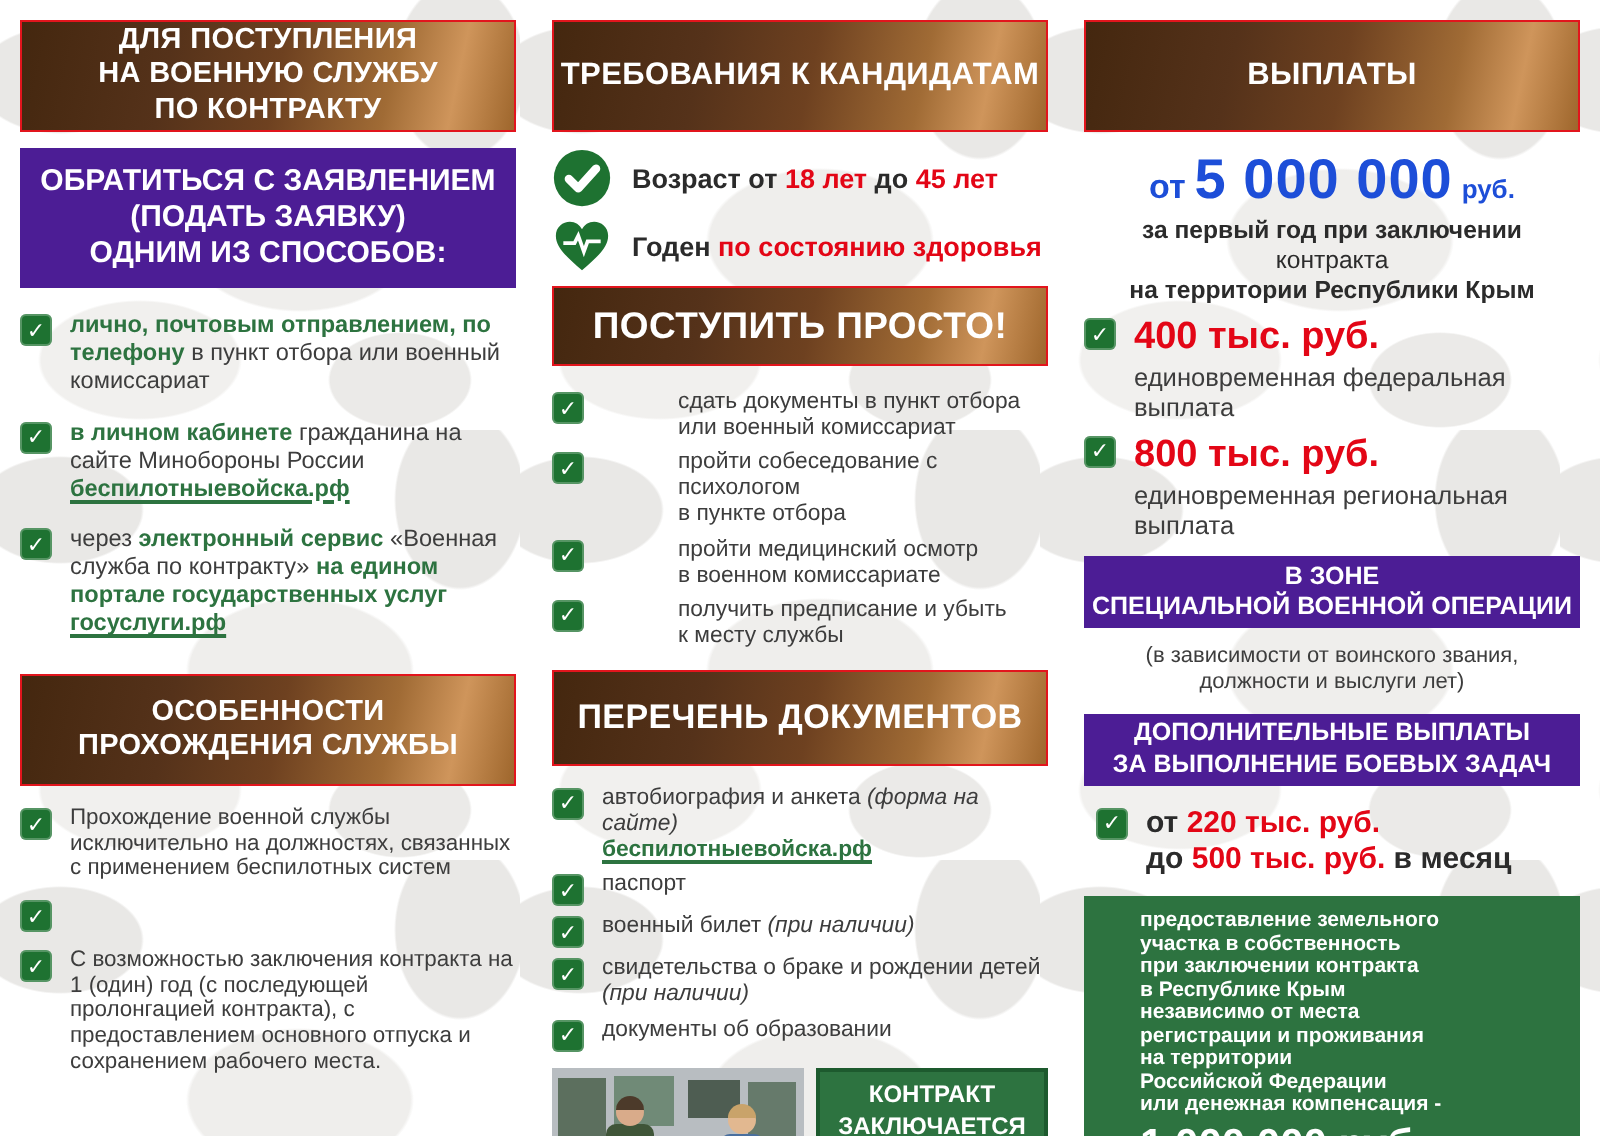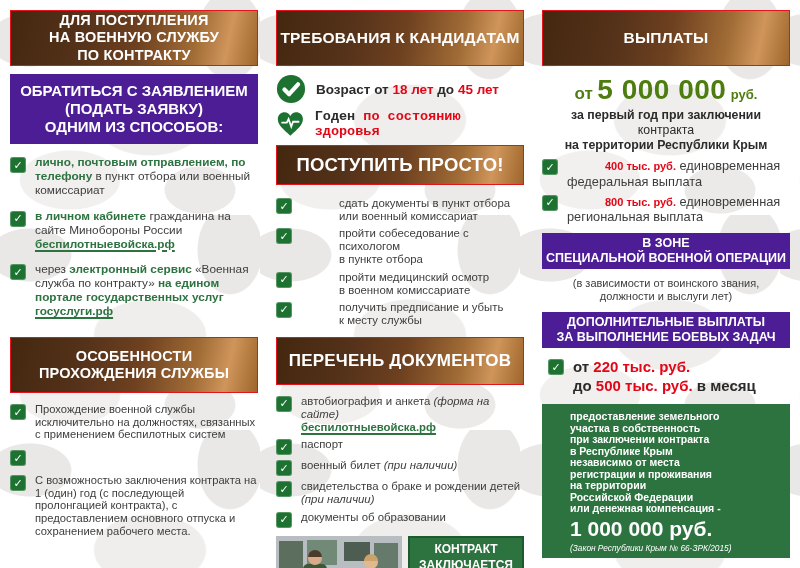--- a/index.html
+++ b/index.html
@@ -69,41 +69,41 @@
   .photo-row { display:flex; gap:6px; margin-top:4px; }
   .photo { width:126px; height:76px; flex:0 0 126px; }
   .contract-box {
     flex:1; background:#2d7340; border:2px solid #1d5a2e; color:#fff;
     font-weight:700; font-size:12px; line-height:1.3; text-align:center;
     display:flex; align-items:center; justify-content:center; white-space:pre-line;
   }
 
   
   .center { text-align:center; }
-  .big-amt { margin-top:0; margin-bottom:2px; color:#4d7c0f; font-weight:700; }
+  .big-amt { margin-top:0; margin-bottom:2px; color:#1d4ed8; font-weight:700; }
   .big-amt .pfx { font-size:17px; }
   .big-amt .val { font-size:28px; letter-spacing:.5px; }
   .big-amt .sfx { font-size:13px; }
   .caption { font-size:12.3px; line-height:1.2; color:#2b2b2b; margin-bottom:6px; }
   .caption .b { font-weight:700; }
   .pay-item { margin-bottom:5px; }
   .pay-txt { font-size:12.8px; line-height:1.2; }
-  .pay-amt { font-size:11px;margin-left:38px; }
+  .pay-amt { font-size:19px; }
   .svo-amt { font-size:16px; font-weight:700; color:#2b2b2b; margin:0 0 3px 0; }
   .svo-note { font-size:11px; line-height:1.2; color:#3d3d3d; margin-bottom:8px; white-space:pre-line; }
   .combat-item { margin:0 0 8px 6px; }
   .combat-txt { font-size:15px; line-height:1.25; font-weight:700; color:#2b2b2b; }
   .land {
     background:#2d7340; color:#fff; padding:7px 8px 5px 28px; margin-top:auto;
   }
   .land-txt { font-size:10.5px; font-weight:700; line-height:1.1; white-space:pre-line; }
   .land-amt { font-size:21px; font-weight:700; margin-top:2px; }
   .land-law { font-size:8.3px; font-style:italic; margin-top:2px; }
 
-  .mb8{margin-bottom:8px;} .mb6{margin-bottom:6px;font-family:Liberation Mono, monospace;} .mb10{margin-bottom:10px;} .mb12{margin-bottom:12px;} .mt6{margin-top:6px;}
+  .mb8{margin-bottom:8px;} .mb6{margin-bottom:6px;} .mb10{margin-bottom:10px;} .mb12{margin-bottom:12px;} .mt6{margin-top:6px;}
 </style>
 </head>
 <body>
 
 <div class="poster">
 
   <div class="col">
     <div class="hdr-brown h56 mb8">ДЛЯ ПОСТУПЛЕНИЯ
 НА ВОЕННУЮ СЛУЖБУ
 ПО КОНТРАКТУ</div>

